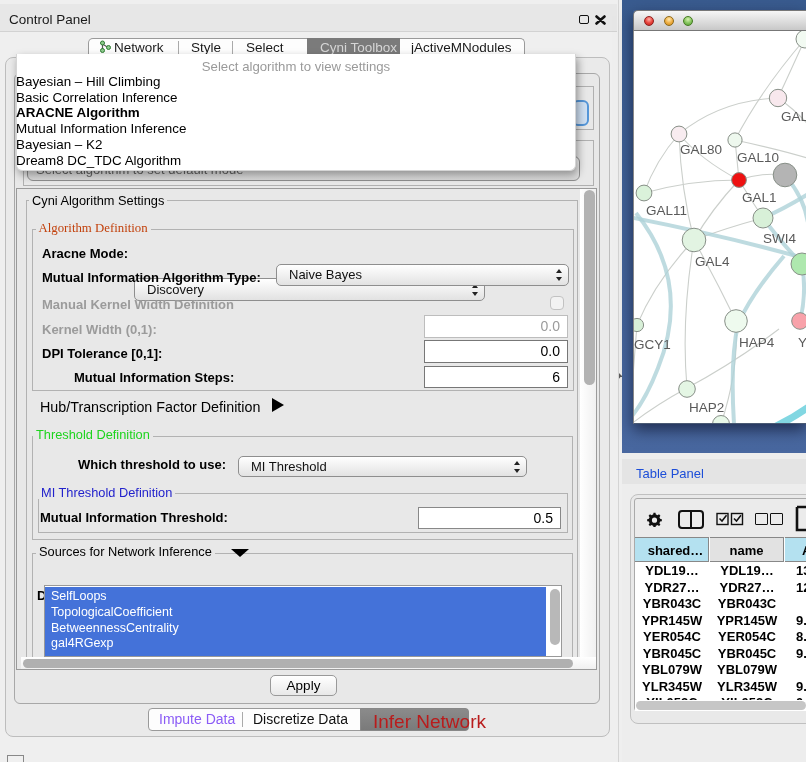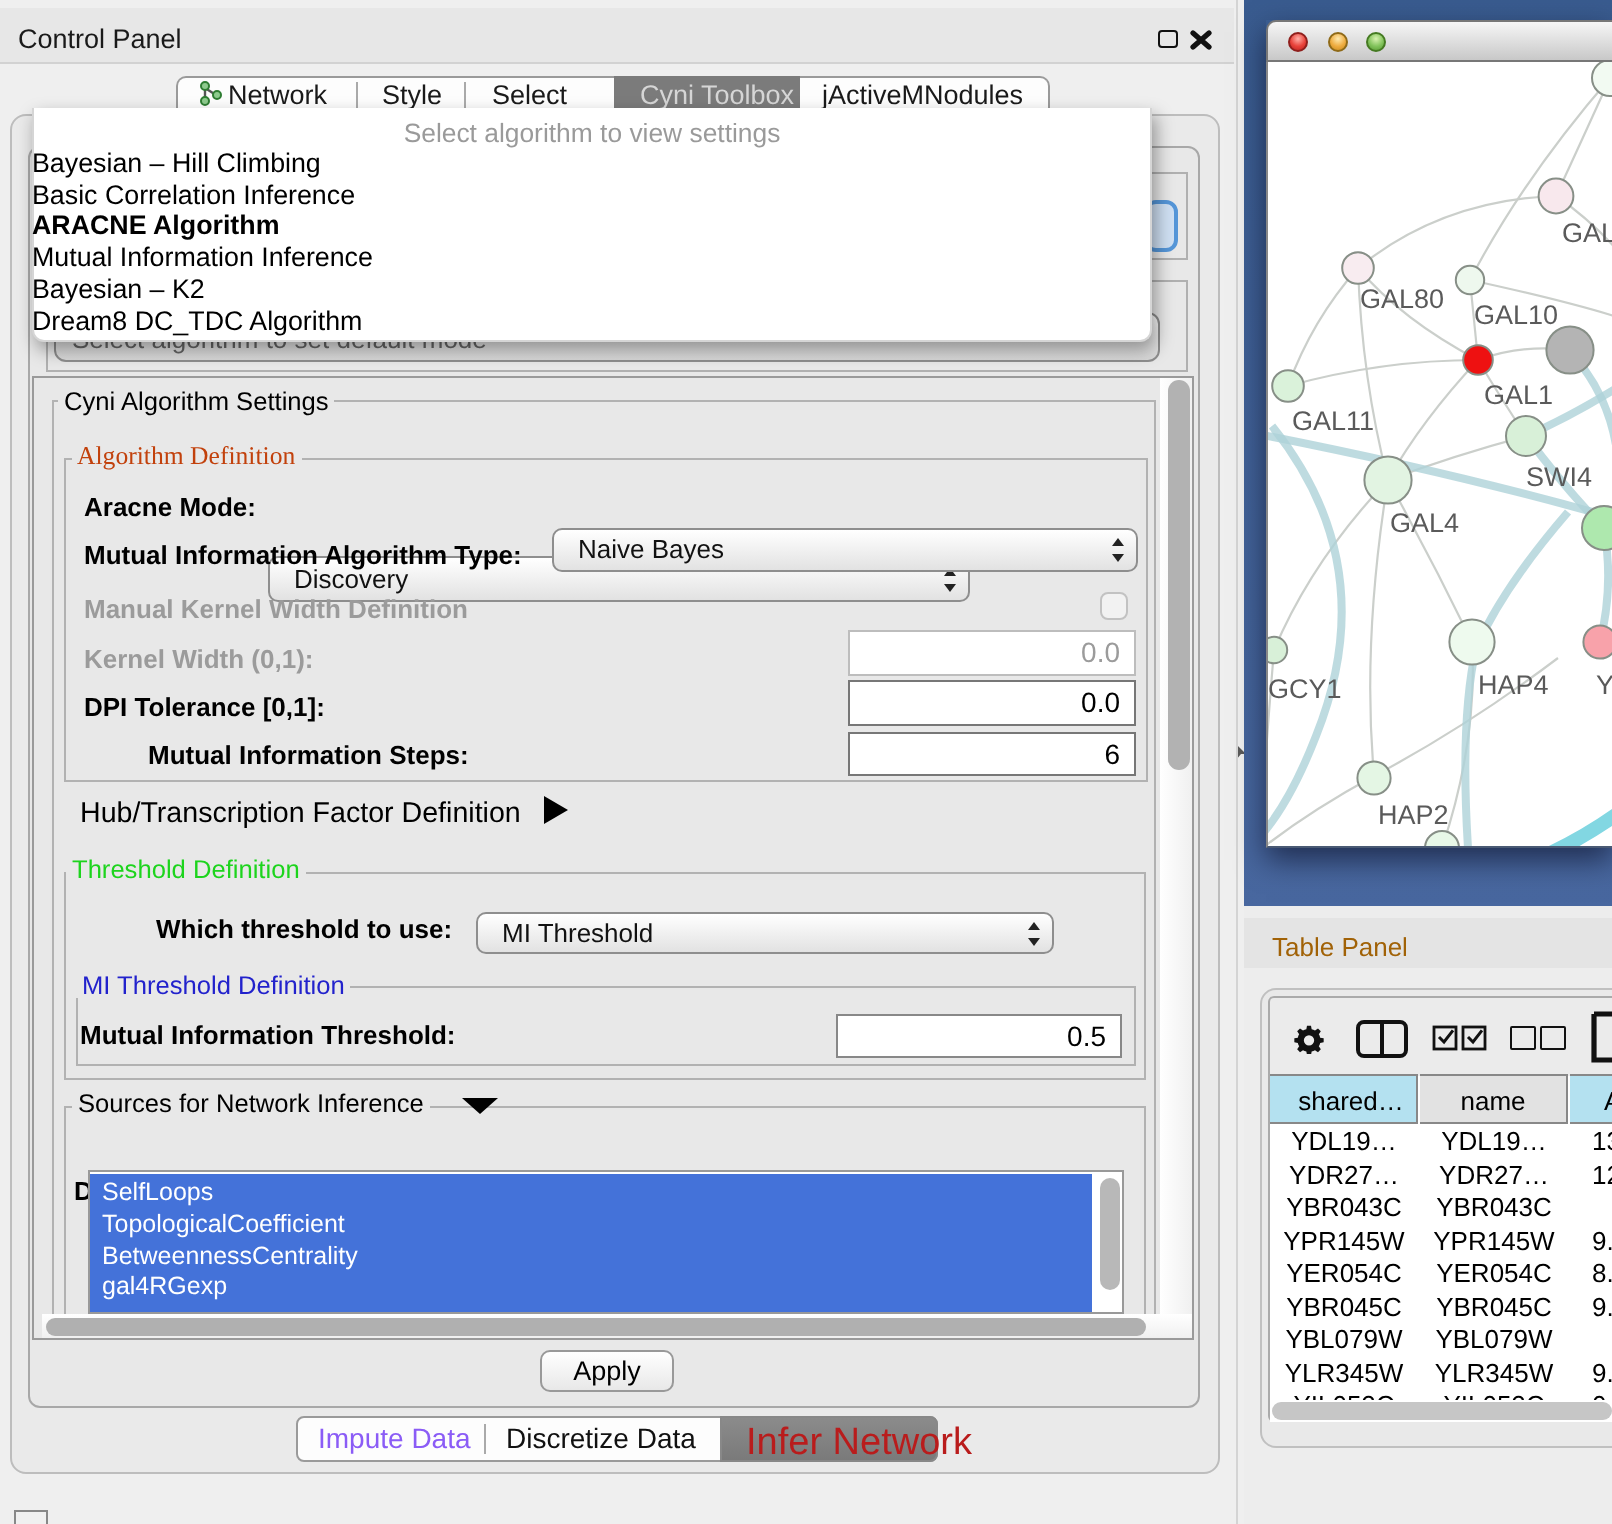--- a/index.html
+++ b/index.html
@@ -214,21 +214,21 @@
   <text x="0" y="318">GCY1</text>
   <text x="105" y="316">HAP4</text>
   <text x="164" y="316">YM</text>
   <text x="55" y="381">HAP2</text>
  </g>
 </svg>
 </div>
 
 <div class="abs" style="left:622px; top:453px; width:184px; height:309px; background:#ededed;"></div>
 <div class="abs" style="left:622px; top:459px; width:184px; height:25px; background:#e4e4e4;"></div>
-<div class="abs" style="left:636px; top:466px; font-size:13px; color:#a16207;">Table Panel</div>
+<div class="abs" style="left:636px; top:466px; font-size:13px; color:#1d4ed8;">Table Panel</div>
 
 <div class="abs" style="left:630px; top:494px; width:184px; height:230px; background:#e9e9e9; border:1px solid #c0c0c0; border-radius:8px;"></div>
 <div class="abs" style="left:634px; top:498px; width:180px; height:213px; background:#ebebeb; border:1px solid #aaa; border-radius:3px;"></div>
 <div class="abs" style="left:635px; top:538px; width:171px; height:173px; background:#fff;"></div>
 
 <svg class="abs" style="left:647px; top:512px;" width="15" height="15" viewBox="0 0 18 18">
   <path fill="#111" fill-rule="evenodd" d="M7.8 1 L10.2 1 L10.6 3.1 A6 6 0 0 1 12.6 3.9 L14.4 2.7 L16.1 4.4 L14.9 6.2 A6 6 0 0 1 15.7 8.2 L17.8 8.6 L17.8 11 L15.7 11.4 A6 6 0 0 1 14.9 13.4 L16.1 15.2 L14.4 16.9 L12.6 15.7 A6 6 0 0 1 10.6 16.5 L10.2 18.6 L7.8 18.6 L7.4 16.5 A6 6 0 0 1 5.4 15.7 L3.6 16.9 L1.9 15.2 L3.1 13.4 A6 6 0 0 1 2.3 11.4 L0.2 11 L0.2 8.6 L2.3 8.2 A6 6 0 0 1 3.1 6.2 L1.9 4.4 L3.6 2.7 L5.4 3.9 A6 6 0 0 1 7.4 3.1 Z M9 6.7 A3.1 3.1 0 1 0 9 12.9 A3.1 3.1 0 1 0 9 6.7 Z"></path>
 </svg>
 <div class="abs" style="left:678px; top:510px; width:26px; height:19px; border:2.5px solid #111; border-radius:4px;"></div>
 <div class="abs" style="left:689.5px; top:511px; width:2px; height:17px; background:#111;"></div>
@@ -237,21 +237,21 @@
   <rect x="15.5" y="1.5" width="11" height="11" fill="none" stroke="#111" stroke-width="1.4"></rect>
   <path d="M3.5 6.5 L6 9 L10.5 3.2" fill="none" stroke="#111" stroke-width="1.5"></path>
   <path d="M18 6.5 L20.5 9 L25 3.2" fill="none" stroke="#111" stroke-width="1.5"></path>
 </svg>
 <div class="abs" style="left:755px; top:513px; width:12.5px; height:12px; border:1.4px solid #111; border-radius:1px;"></div>
 <div class="abs" style="left:770px; top:513px; width:12.5px; height:12px; border:1.4px solid #111; border-radius:1px;"></div>
 <svg class="abs" style="left:795px; top:505px;" width="11" height="27" viewBox="0 0 11 27">
   <path d="M2 2 L11 2 M2 2 L2 25 L11 25" fill="none" stroke="#111" stroke-width="2.6"></path>
 </svg>
 
-<div class="abs" style="left:635px; top:537px; width:171px; height:180px; overflow:hidden; font-size:13px;">
+<div class="abs" style="left:635px; top:537px; width:171px; height:180px; overflow:hidden; font-size:13px;font-weight:bold;">
   <div style="position:absolute; left:0; top:0; width:74px; height:25px; background:#b4e1f0; border-top:1px solid #888; border-right:1px solid #888; border-bottom:1px solid #888; text-align:center; text-indent:8px; line-height:25px;">shared…</div>
   <div style="position:absolute; left:75px; top:0; width:74px; height:25px; background:#e2e2e2; border-top:1px solid #888; border-right:1px solid #888; border-bottom:1px solid #888; text-align:center; line-height:25px;">name</div>
   <div style="position:absolute; left:150px; top:0; width:60px; height:25px; background:#b4e1f0; border-top:1px solid #888; border-bottom:1px solid #888; text-align:left; padding-left:17px; line-height:25px;">A</div>
   <div style="position:absolute; left:0; top:26px; width:74px; text-align:center; line-height:16.5px;">YDL19…<br>YDR27…<br>YBR043C<br>YPR145W<br>YER054C<br>YBR045C<br>YBL079W<br>YLR345W<br>YIL052C</div>
   <div style="position:absolute; left:75px; top:26px; width:74px; text-align:center; line-height:16.5px;">YDL19…<br>YDR27…<br>YBR043C<br>YPR145W<br>YER054C<br>YBR045C<br>YBL079W<br>YLR345W<br>YIL052C</div>
   <div style="position:absolute; left:161px; top:26px; width:50px; text-align:left; line-height:16.5px;">13<br>12<br>&nbsp;<br>9.<br>8.<br>9.<br>&nbsp;<br>9.<br>0.</div>
 </div>
 <div class="abs" style="left:635px; top:700px; width:171px; height:11px; background:#fff;"></div>
 <div class="abs" style="left:636px; top:701px; width:170px; height:9px; background:#c6c6c6; border-radius:4.5px;"></div>
 

